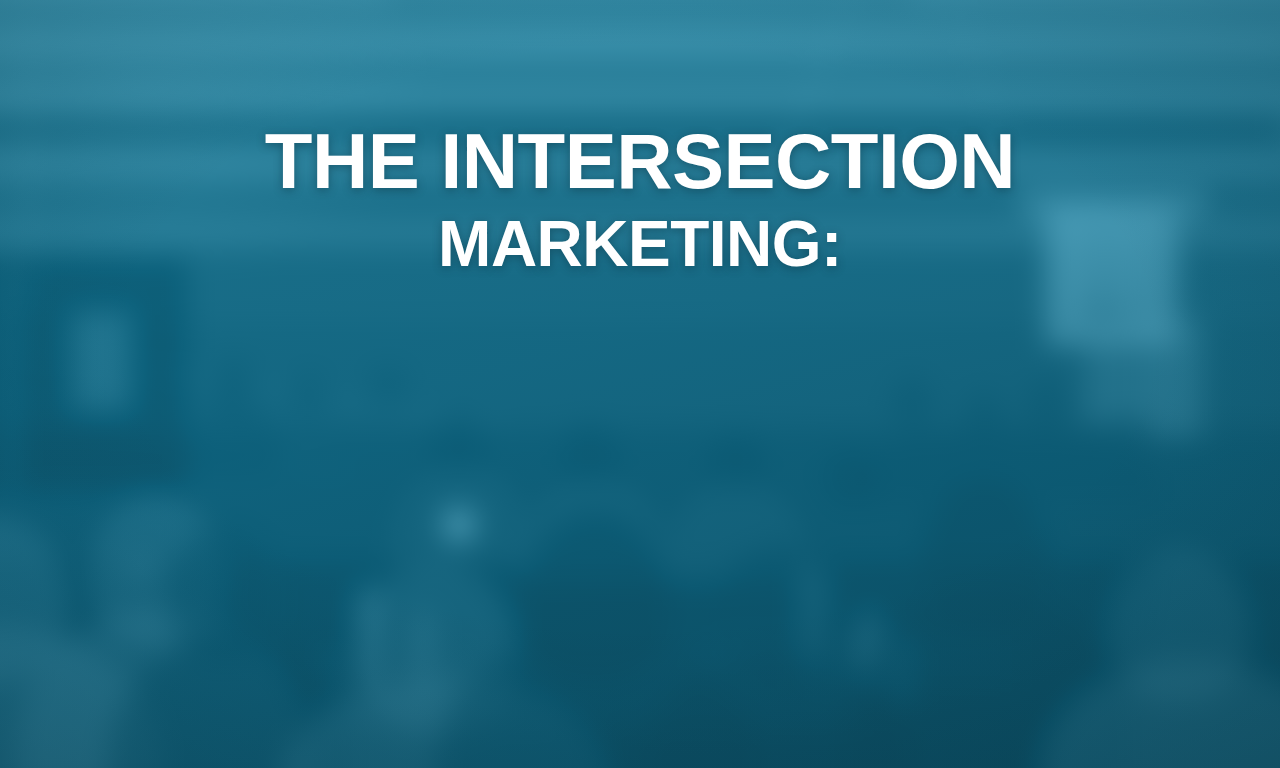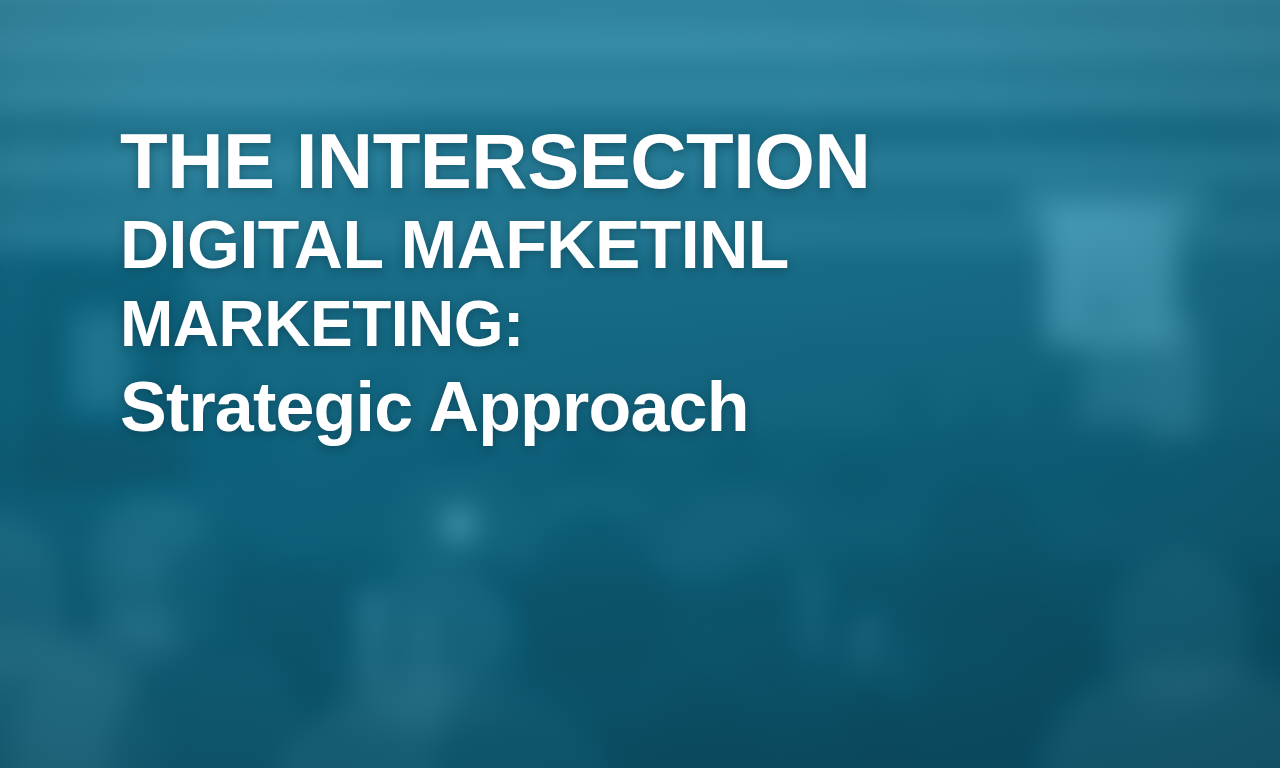--- a/index.html
+++ b/index.html
@@ -174,21 +174,21 @@
     inset: 0;
     background: radial-gradient(ellipse 95% 90% at 50% 44%,
        rgba(0,0,0,0) 42%, rgba(7,45,58,0.38) 100%);
   }
 
   
   .headline {
     position: absolute;
     left: 0; right: 0;
     top: 118px;
-    text-align: left;
+    text-align: center;
     color: #ffffff;
     padding: 0 120px;
     box-sizing: border-box;
     text-shadow: 0 2px 10px rgba(6,40,52,0.42);
   }
   .hl-line {
     display: block;
     font-weight: 700;
     letter-spacing: -0.5px;
     white-space: pre;
@@ -289,18 +289,16 @@
       <div class="white-dot" style="left:172px; top:600px; width:16px; height:16px; opacity:.45;"></div>
     </div>
   </div>
 
   <div class="wash"></div>
   <div class="wash2"></div>
   <div class="vignette"></div>
 
   <div class="headline">
     <span class="hl-line hl-1">THE INTERSECTION</span>
-    <span class="hl-line hl-3">DIGITAL MAFKETINL</span>
     <span class="hl-line hl-4">MARKETING:</span>
-    <span class="hl-line hl-5">Strategic Approach</span>
   </div>
 
 </div>
 
 </body></html>

